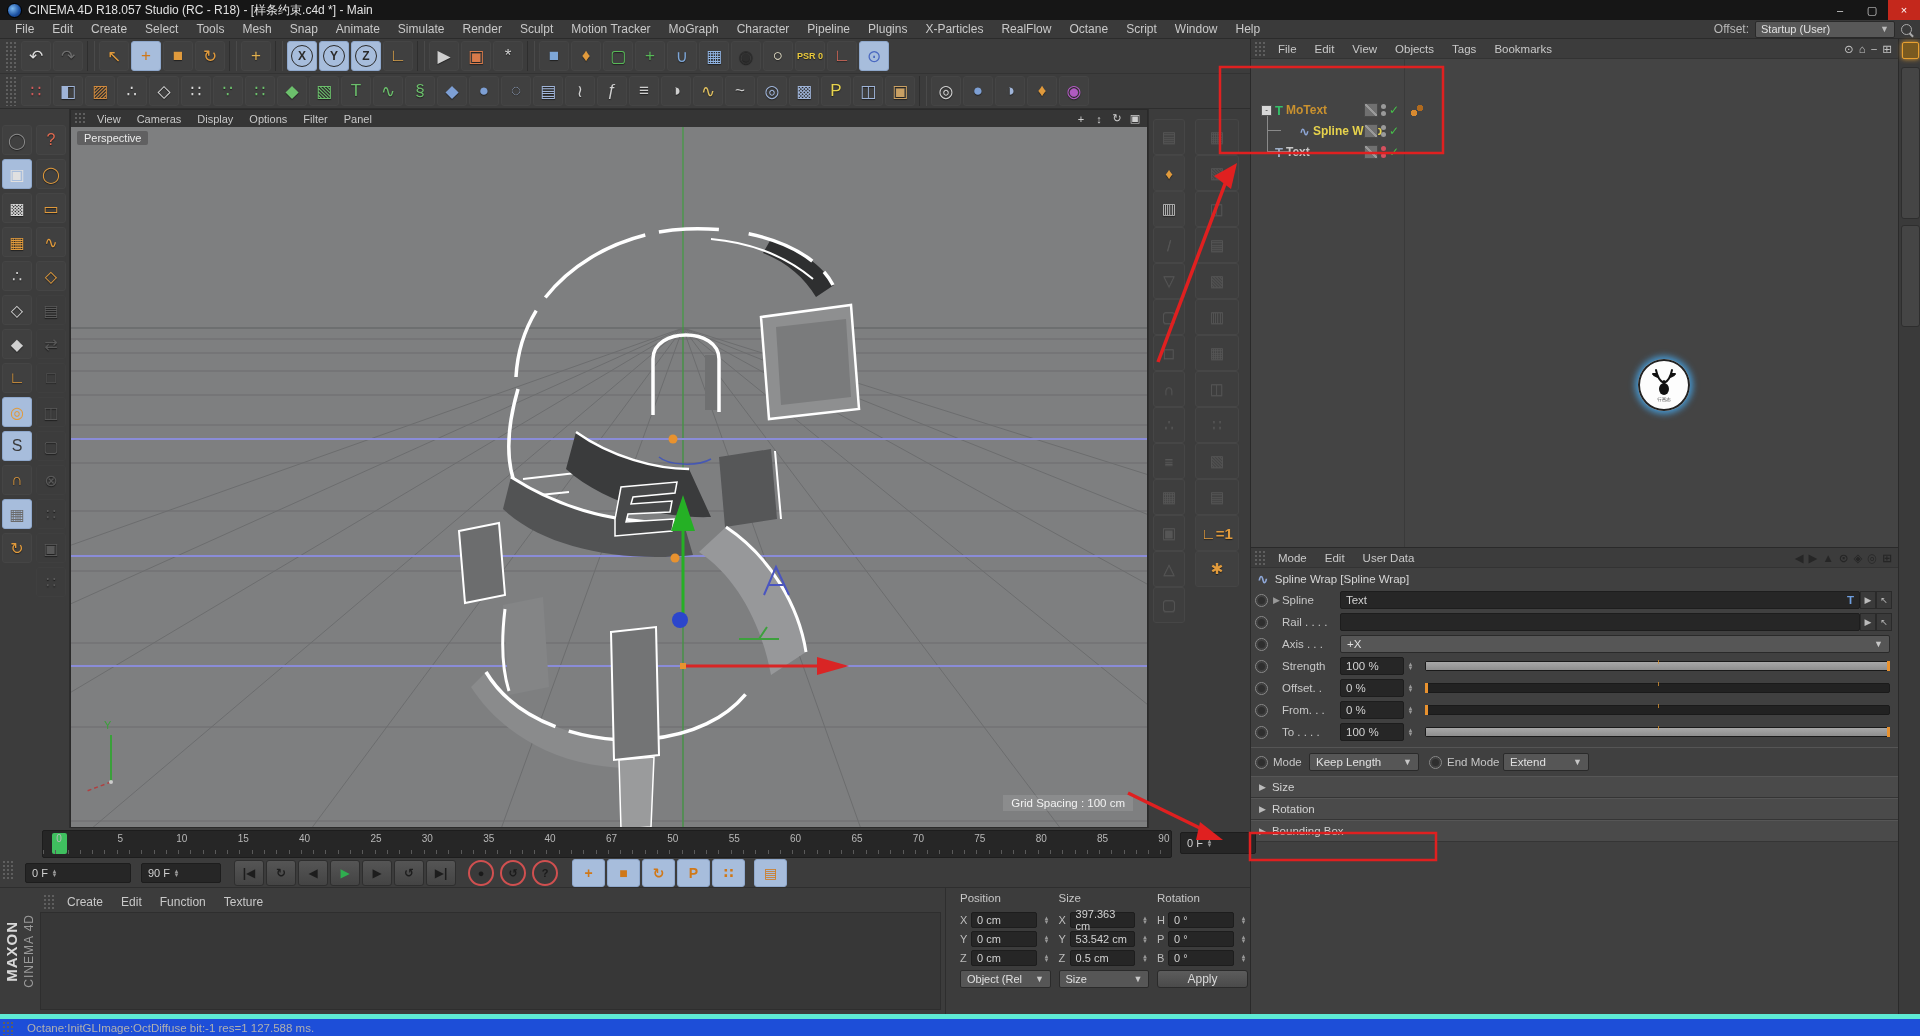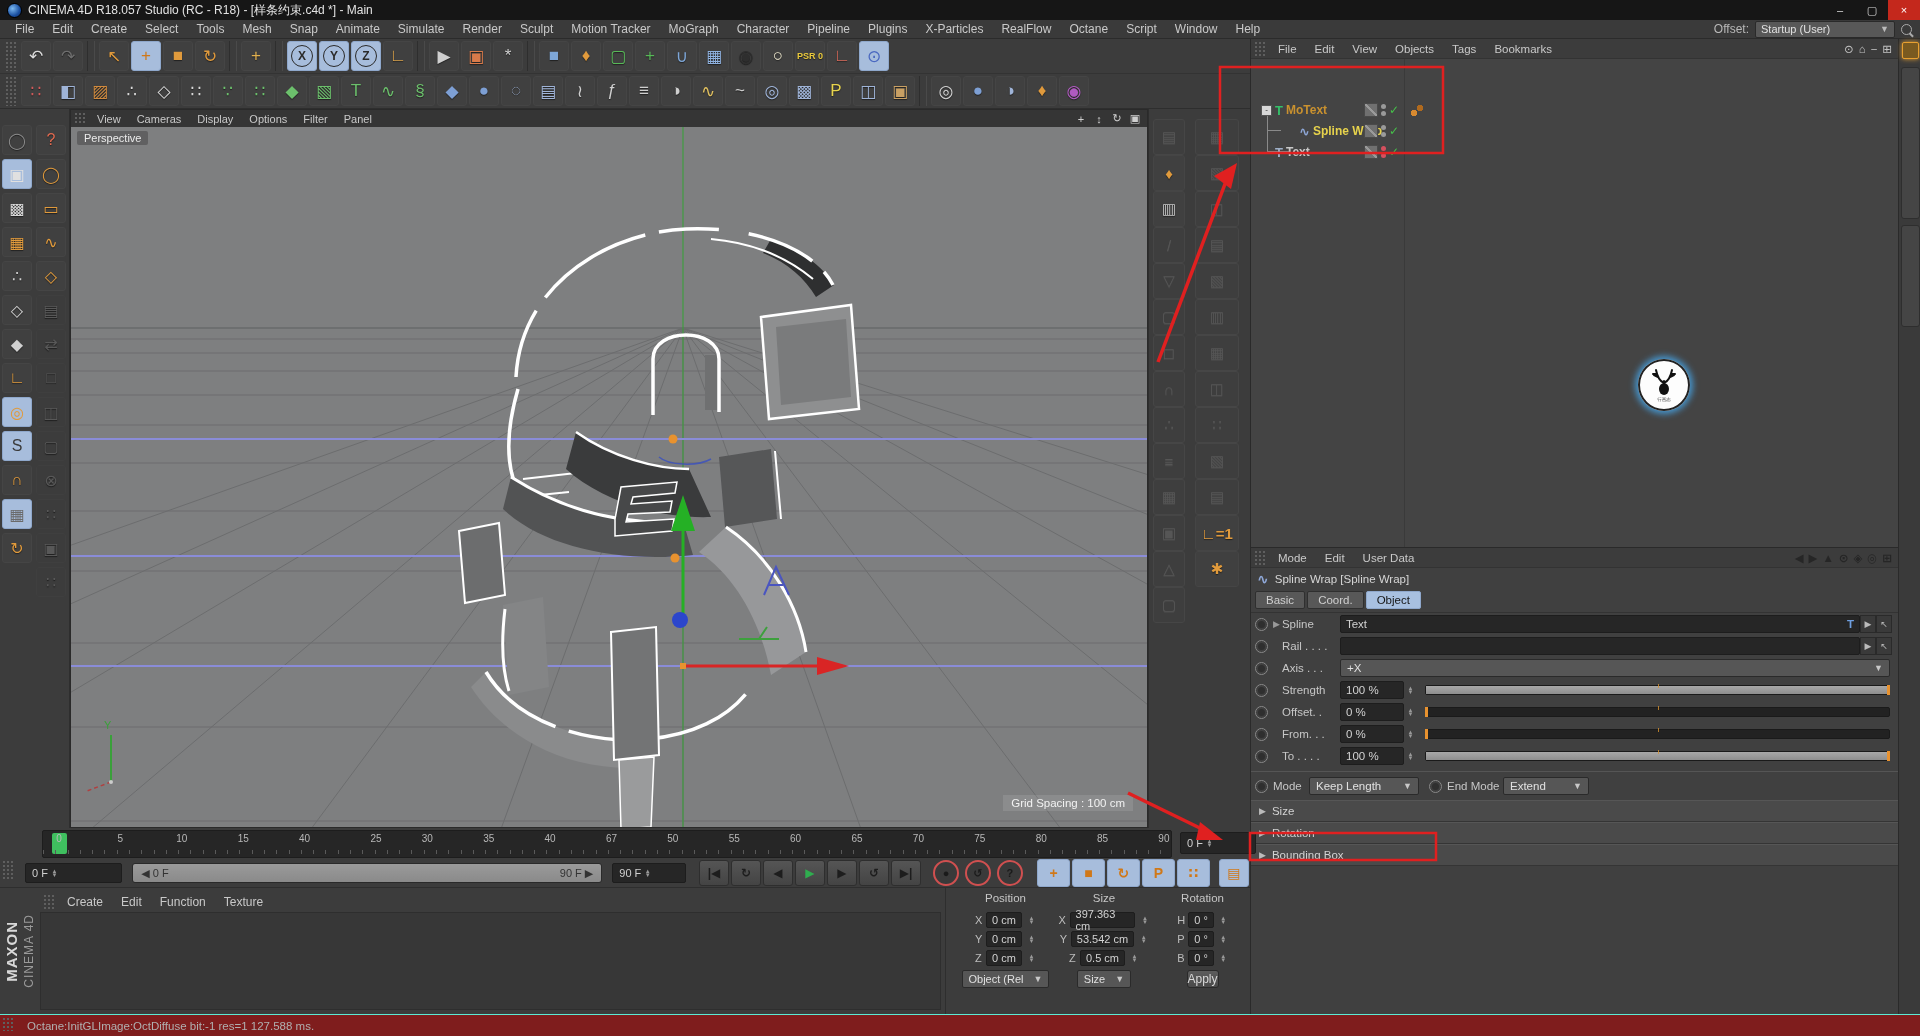--- a/index.html
+++ b/index.html
@@ -123,30 +123,30 @@
       display:flex;align-items:center;justify-content:center;color:#d07818;font-size:14px;font-weight:bold;}
   
   #materials{left:0;top:888px;width:945px;height:126px;background:#3c3c3c;box-sizing:border-box;}
   #matmenu{position:absolute;left:40px;top:4px;right:4px;height:19px;background:#3c3c3c;display:flex;align-items:center;font-size:11.5px;color:#bdbdbd;}
   #matempty{position:absolute;left:40px;top:24px;right:4px;bottom:4px;background:#373737;border:1px solid #2e2e2e;}
   #brand{position:absolute;left:0;top:0;width:38px;height:126px;display:flex;align-items:center;justify-content:center;gap:2px;}
   #brand div{writing-mode:vertical-rl;transform:rotate(180deg);letter-spacing:1px;}
   #brand .b1{font-weight:bold;color:#d8d8d8;font-size:15px;}
   #brand .b2{color:#9a9a9a;font-size:12px;}
   #coords{left:945px;top:888px;width:305px;height:126px;background:#3c3c3c;box-sizing:border-box;border-left:1px solid #2e2e2e;display:flex;padding:4px 2px 0 14px;}
-  .ccol{width:96px;display:flex;flex-direction:column;align-items:center;}
+  .ccol{width:96px;display:flex;flex-direction:column;}
   .ccol .ctitle{color:#c6c6c6;font-size:11.5px;height:16px;margin-bottom:2px;}
   .crow{display:flex;align-items:center;height:19px;gap:3px;}
   .crow .axl{width:8px;color:#bdbdbd;font-size:11px;}
   .crow .afield{flex:1;height:14px;font-size:11px;}
   .cfoot{margin-top:3px;height:18px;display:flex;}
   .applybtn{background:linear-gradient(#5c5c5c,#4a4a4a);border:1px solid #2a2a2a;border-radius:3px;color:#d8d8d8;
       flex:1;display:flex;align-items:center;justify-content:center;}
   
-  #statusbar{left:0;top:1014px;width:1920px;height:22px;background:#7f1d1d;border-top:1px solid #5eead4;display:flex;align-items:center;color:#b0b0b0;font-size:11.5px;box-sizing:border-box;}
+  #statusbar{left:0;top:1014px;width:1920px;height:22px;background:#1d4ed8;border-top:5px solid #5eead4;display:flex;align-items:center;color:#b0b0b0;font-size:11.5px;box-sizing:border-box;}
   #rightstrip{left:1898px;top:39px;width:22px;height:975px;background:#3a3a3a;border-left:1px solid #2a2a2a;box-sizing:border-box;}
   #rightstrip .hot{position:absolute;left:3px;top:3px;width:15px;height:15px;background:#7a5a20;border:1px solid #e8a030;box-shadow:0 0 5px #e8a030;border-radius:2px;}
   #rightstrip .tab{position:absolute;left:2px;width:17px;background:#454545;border:1px solid #2e2e2e;border-radius:3px;}
   
   #anno{left:0;top:0;width:1920px;height:1036px;pointer-events:none;z-index:60;}
 </style>
 </head>
 <body>
 
 <div id="titlebar" class="abs">
@@ -540,25 +540,20 @@
         <span>⊙</span>
         <span>◈</span>
         <span>◎</span>
         <span>⊞</span>
       </span>
   </div>
   <div id="attrobj">
     <span style="color:#8fa8d8;font-size:14px;font-weight:bold;">∿</span>
     <span>Spline Wrap [Spline Wrap]</span>
   </div>
-  <div id="attrtabs">
-      <span class="atab">Basic</span>
-      <span class="atab">Coord.</span>
-      <span class="atab active">Object</span>
-    </div>
   <div id="attrrows">
       <div class="arow">
         <span class="acirc"></span>
         <span style="color:#999;font-size:9px;margin-right:2px;">▶</span>
         <span class="albl">Spline</span>
         <span class="afield" style="flex:1;">Text<span style="margin-left:auto;color:#6f9fe0;font-weight:bold;">T</span></span>
         <span class="minibtn">▶</span>
         <span class="minibtn" style="margin-right:6px;">↖</span>
       </div>
       <div class="arow">
@@ -688,24 +683,20 @@
   </div>
   <div id="transport">
     <span class="grip" style="height:20px;margin-left:2px;"></span>
     <span class="tfield" style="width:92px;margin-left:8px;">
       <span>0 F</span>
         <span class="stepper">
           <span>▲</span>
           <span>▼</span>
         </span>
     </span>
-    <span id="rangebar" style="width:500px;margin-left:10px;">
-      <span>◀ <span>0 F</span></span>
-      <span style="margin-left:auto;"><span>90 F</span> ▶</span>
-    </span>
     <span class="tfield" style="width:66px;margin-left:10px;">
       <span>90 F</span>
         <span class="stepper">
           <span>▲</span>
           <span>▼</span>
         </span>
     </span>
     <span id="transbtns" style="display:flex;margin-left:12px;">
         <span class="tbtn" style="color:#1d1d1d">|◀</span>
         <span class="tbtn" style="color:#1d1d1d">↻</span>

